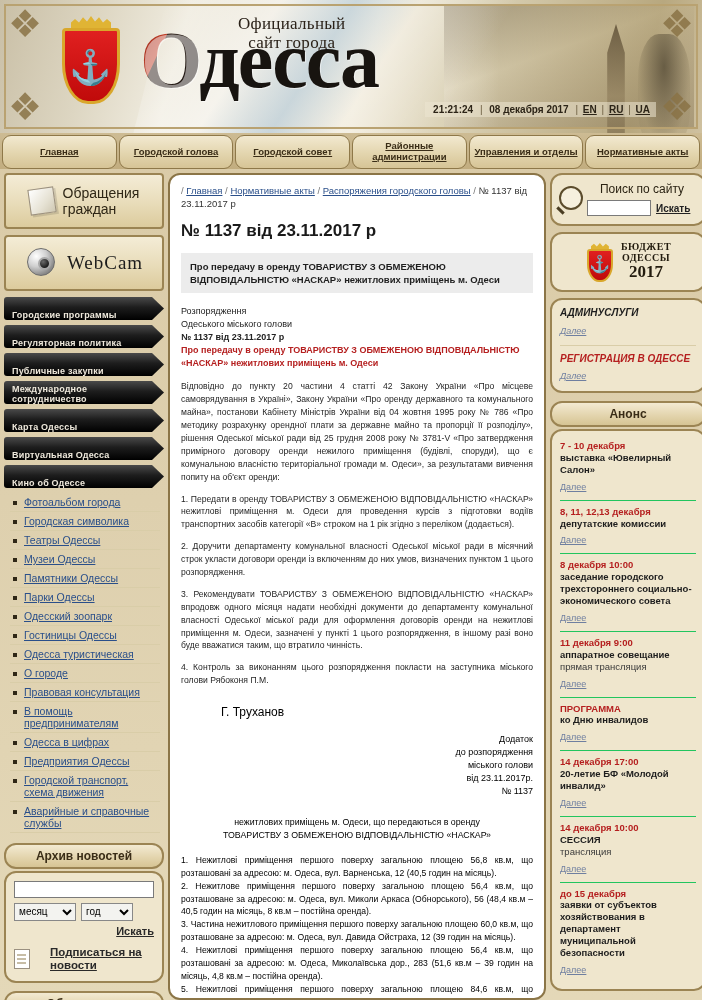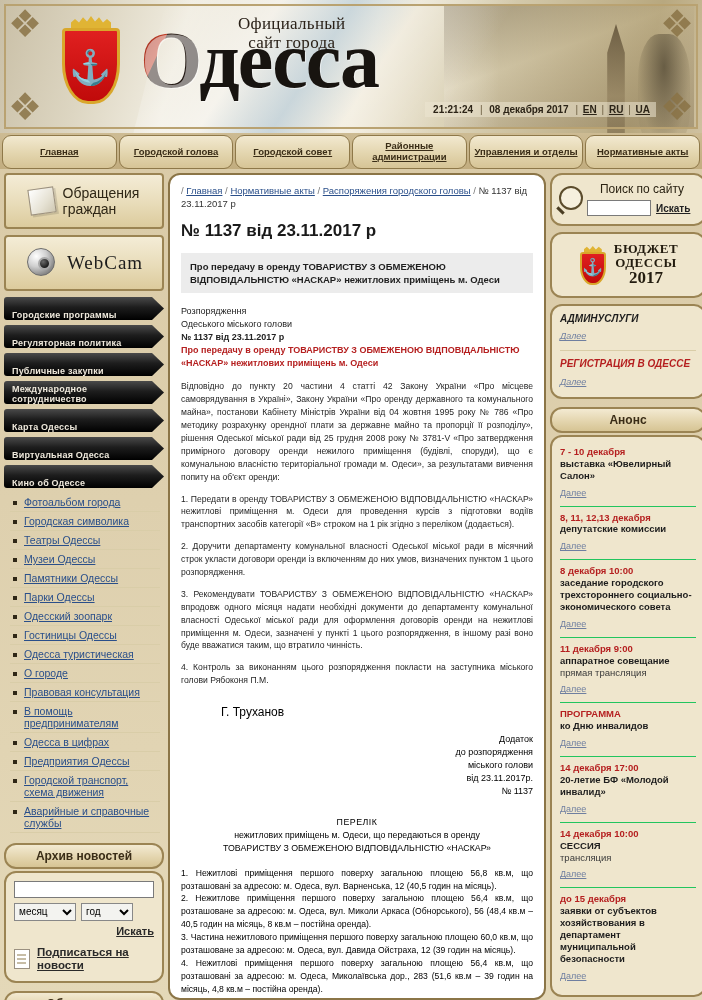--- a/index.html
+++ b/index.html
@@ -249,21 +249,21 @@
     font-size: 10px; height: 18px; border: 1px solid #888; background: #f3f3f0;
     font-family: "Liberation Sans", sans-serif;
   }
   .sel-month { width: 62px; }
   .sel-year  { width: 52px; }
   .find-link {
     display: block; text-align: right; margin-top: 4px;
     font-size: 11px; font-weight: bold; color: #2a2a2a; text-decoration: underline;
   }
   .subscribe {
-    display: flex; align-items: center; gap: 7px; margin-top: 9px;
+    display: flex; align-items: center; gap: 20px; margin-top: 9px;
   }
   .subscribe .sico {
     width: 16px; height: 20px; background: #fff; border: 1px solid #9a9080;
     position: relative; flex: none;
   }
   .subscribe .sico::after {
     content:""; position:absolute; left:2px; top:4px; right:3px; height:2px;
     background:#c7bda6; box-shadow: 0 4px 0 #c7bda6, 0 8px 0 #c7bda6;
   }
   .subscribe a { font-size: 11.5px; font-weight: bold; color: #2a2a2a; text-decoration: underline; line-height: 1.2; }
@@ -336,21 +336,21 @@
   }
   .budget .mini-coat .cr {
     position: absolute; left: 6px; top: 1px; width: 18px; height: 8px; background: #e0b434;
     clip-path: polygon(0 100%,0 40%,17% 10%,33% 45%,50% 0,67% 45%,83% 10%,100% 40%,100% 100%);
   }
   .budget .mini-coat .an {
     position: absolute; left: 50%; top: 14px; transform: translateX(-50%);
     color: #fff; font-size: 17px; line-height: 17px;
   }
   .budget-txt { font-family: "Liberation Serif", serif; text-align: center; color: #231c0f; }
-  .budget-txt .l1 { font-size: 13px; font-weight: bold; line-height: 1.05; letter-spacing: .5px; }
+  .budget-txt .l1 { font-size: 10px; font-weight: bold; line-height: 1.05; letter-spacing: .5px; }
   .budget-txt .l2 { font-size: 17px; font-weight: bold; line-height: 1.1; }
 
   .serv-block { padding: 7px 8px 8px 8px; font-style: italic; }
   .serv-item + .serv-item { border-top: 1px solid #d9cda8; margin-top: 7px; padding-top: 7px; }
   .serv-title { font-size: 10px; font-weight: bold; color: #b51f1f; line-height: 1.25; }
   .serv-title.black { color: #1d1d1d; }
 
   .anons-list { padding: 4px 8px 6px 8px; }
   .anons-item { padding: 5px 0 6px 0; }
   .anons-item + .anons-item { border-top: 1px solid #22c55e; }
@@ -541,21 +541,20 @@
 
       <div class="appendix">
         <div>Додаток</div>
         <div>до розпорядження</div>
         <div>міського голови</div>
         <div>від 23.11.2017р.</div>
         <div>№ 1137</div>
       </div>
 
       <div class="perelik">
-        <div class="t1">ПЕРЕЛІК</div>
         <div>нежитлових приміщень м. Одеси, що передаються в оренду</div>
         <div>ТОВАРИСТВУ З ОБМЕЖЕНОЮ ВІДПОВІДАЛЬНІСТЮ «НАСКАР»</div>
       </div>
 
       <p class="list-p">1. Нежитлові приміщення першого поверху загальною площею 56,8 кв.м, що розташовані за адресою: м. Одеса, вул. Варненська, 12 (40,5 годин на місяць).</p>
       <p class="list-p">2. Нежитлове приміщення першого поверху загальною площею 56,4 кв.м, що розташоване за адресою: м. Одеса, вул. Миколи Аркаса (Обнорського), 56 (48,4 кв.м – 40,5 годин на місяць, 8 кв.м – постійна оренда).</p>
       <p class="list-p">3. Частина нежитлового приміщення першого поверху загальною площею 60,0 кв.м, що розташоване за адресою: м. Одеса, вул. Давида Ойстраха, 12 (39 годин на місяць).</p>
       <p class="list-p">4. Нежитлові приміщення першого поверху загальною площею 56,4 кв.м, що розташовані за адресою: м. Одеса, Миколаївська дор., 283 (51,6 кв.м – 39 годин на місяць, 4,8 кв.м – постійна оренда).</p>
       <p class="list-p">5. Нежитлові приміщення першого поверху загальною площею 84,6 кв.м, що розташовані за адресою: м. Одеса, вул. Генерала Петрова, 34 (67,1 кв.м – 55,35 годин на місяць, 17,5 кв.м – постійна оренда).</p>
 

